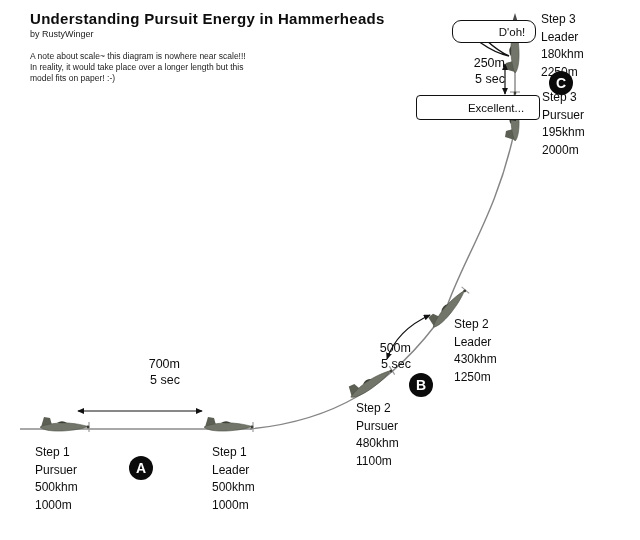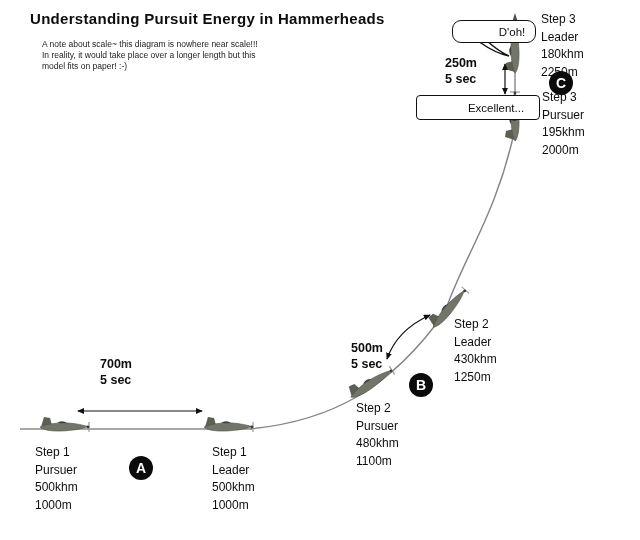--- a/index.html
+++ b/index.html
@@ -5,26 +5,26 @@
   html,body{margin:0;padding:0;background:#fff;}
   .stage{
     position:relative;width:640px;height:540px;background:#fff;overflow:hidden;
     font-family:"Liberation Sans",sans-serif;color:#111;
   }
   
   .hdr{position:absolute;left:30px;top:10px;width:360px;}
   .title{font-size:15px;font-weight:700;letter-spacing:.02em;color:#0d0d0d;}
   .byline{font-size:9px;margin-top:2px;color:#222;}
   .article{font-size:9px;margin-top:12px;color:#222;}
-  .note{font-size:8.5px;line-height:11px;margin-top:12px;color:#222;white-space:pre-line;margin-left:12px;}
+  .note{font-size:8.5px;line-height:11px;margin-top:12px;color:#222;white-space:pre-line;}
   
   svg.art{position:absolute;left:0;top:0;width:640px;height:540px;}
   
   .lbl{position:absolute;font-size:12px;line-height:17.5px;white-space:pre-line;color:#0d0d0d;}
-  .meas{position:absolute;font-size:12.5px;line-height:16px;text-align:left;white-space:pre-line;color:#0d0d0d;font-weight:bold;}
+  .meas{position:absolute;font-size:12.5px;line-height:16px;text-align:right;white-space:pre-line;color:#0d0d0d;}
   
   .marker{
     position:absolute;width:24px;height:24px;border-radius:50%;background:#0b0b0b;
     color:#fff;font-weight:700;font-size:14px;display:flex;align-items:center;justify-content:center;
   }
   
   .bubble{
     position:absolute;background:#fff;border:1.6px solid #111;border-radius:9px;
     font-size:11.5px;display:flex;align-items:center;justify-content:center;
     color:#0d0d0d;z-index:3;padding-left:36px;
@@ -65,20 +65,21 @@
     <line x1="78" y1="411" x2="202" y2="411" stroke="#111" stroke-width="1.2" marker-start="url(#ah)" marker-end="url(#ah)"></line>
     <path d="M 387 359 Q 397 330 430 315" fill="none" stroke="#111" stroke-width="1.2" marker-start="url(#ah)" marker-end="url(#ah)"></path>
     <line x1="505" y1="64" x2="505" y2="94" stroke="#111" stroke-width="1.2" marker-start="url(#ah)" marker-end="url(#ah)"></line>
 
     <path d="M 486 40 Q 498 51 509 56 Q 495 53 481 43 Z" fill="#fff" stroke="#111" stroke-width="1.4"></path>
     <path d="M 498 110 Q 509 118 516 120 Q 505 119 496 116 Z" fill="#fff" stroke="#111" stroke-width="1.4"></path>
   </svg>
 
   <div class="hdr">
     <div class="title">Understanding Pursuit Energy in Hammerheads</div>
+    <div class="byline">by RustyWinger</div>
     <div class="note">A note about scale~ this diagram is nowhere near scale!!!
 In reality, it would take place over a longer length but this
 model fits on paper! :-)</div>
   </div>
 
   <div class="bubble" style="left:452px;top:20px;width:46px;height:21px;">D'oh!</div>
   <div class="bubble" style="left:416px;top:95px;width:86px;height:23px;border-radius:4px;">Excellent...</div>
 
   <div class="meas" style="left:100px;top:356px;width:80px;">700m
 5 sec</div>

